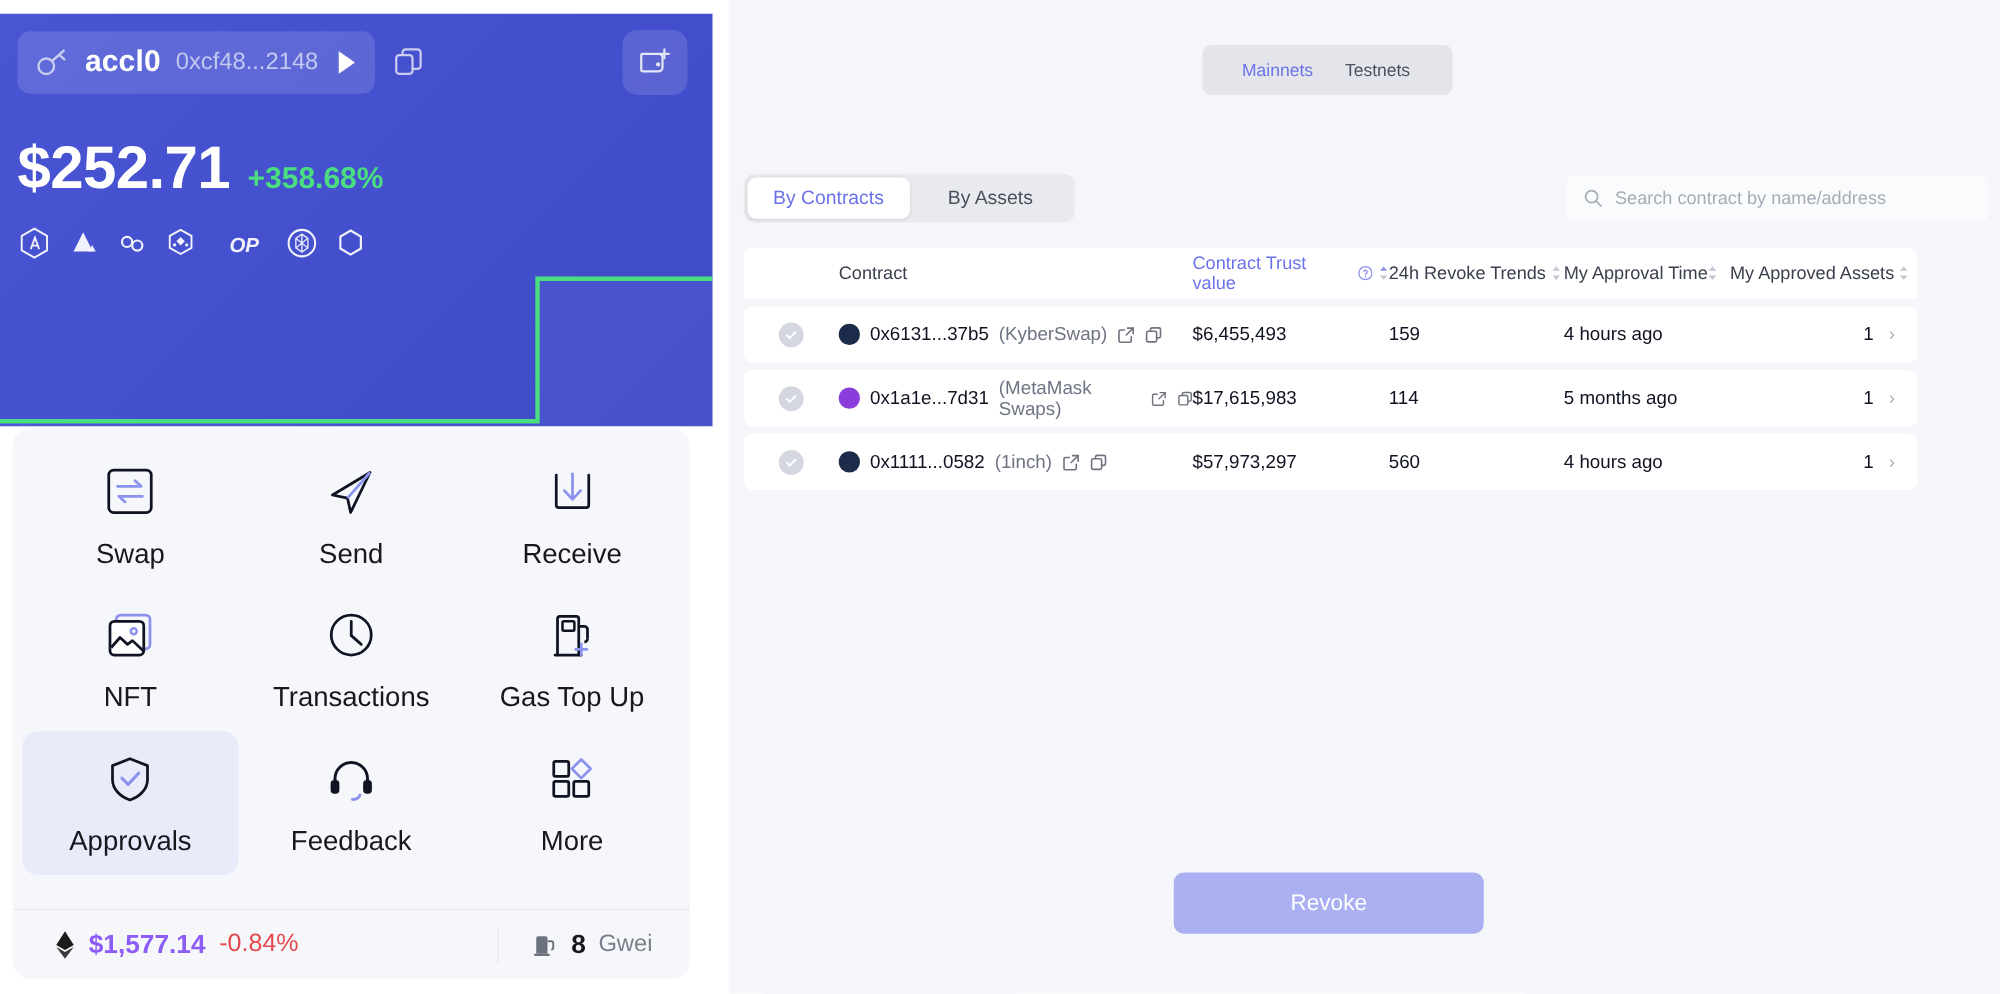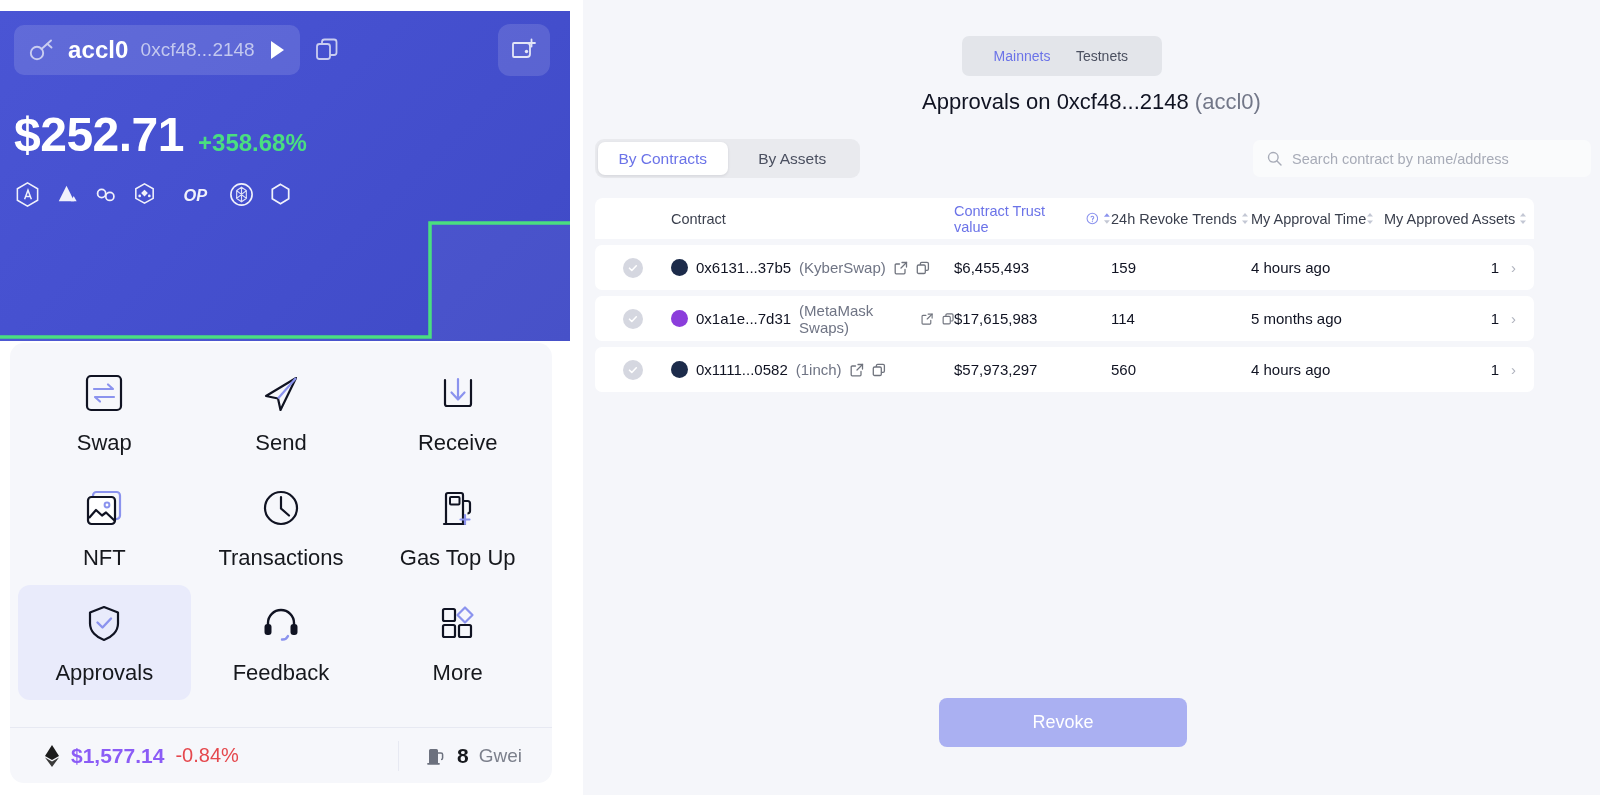--- a/index.html
+++ b/index.html
@@ -395,24 +395,20 @@
   </div>
 
   <div class="page">
     <div class="page-inner">
 
       <div class="net-toggle">
         <div class="net-seg on">Mainnets</div>
         <div class="net-seg">Testnets</div>
       </div>
 
-      <div class="page-title">
-        <span>Approvals on 0xcf48...2148</span>
-        <span class="sub">(accl0)</span>
-      </div>
 
       <div class="mode-toggle">
         <div class="mode-seg on">By Contracts</div>
         <div class="mode-seg">By Assets</div>
       </div>
 
       <div class="search-box">
         <svg width="15" height="15" viewBox="0 0 15 15">
           <circle cx="6.3" cy="6.3" r="4.8" fill="none" stroke="#a7abb7" stroke-width="1.4"></circle>
           <path d="M10 10 L14 14" stroke="#a7abb7" stroke-width="1.4" stroke-linecap="round"></path>

